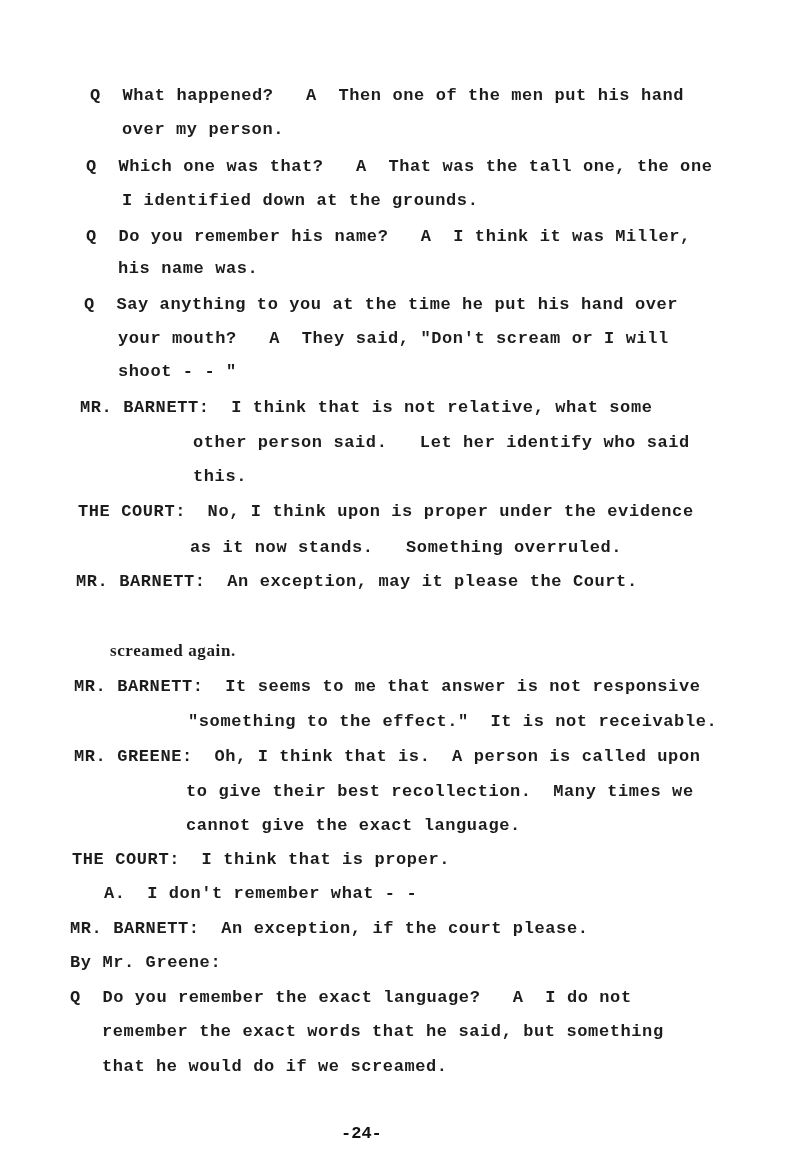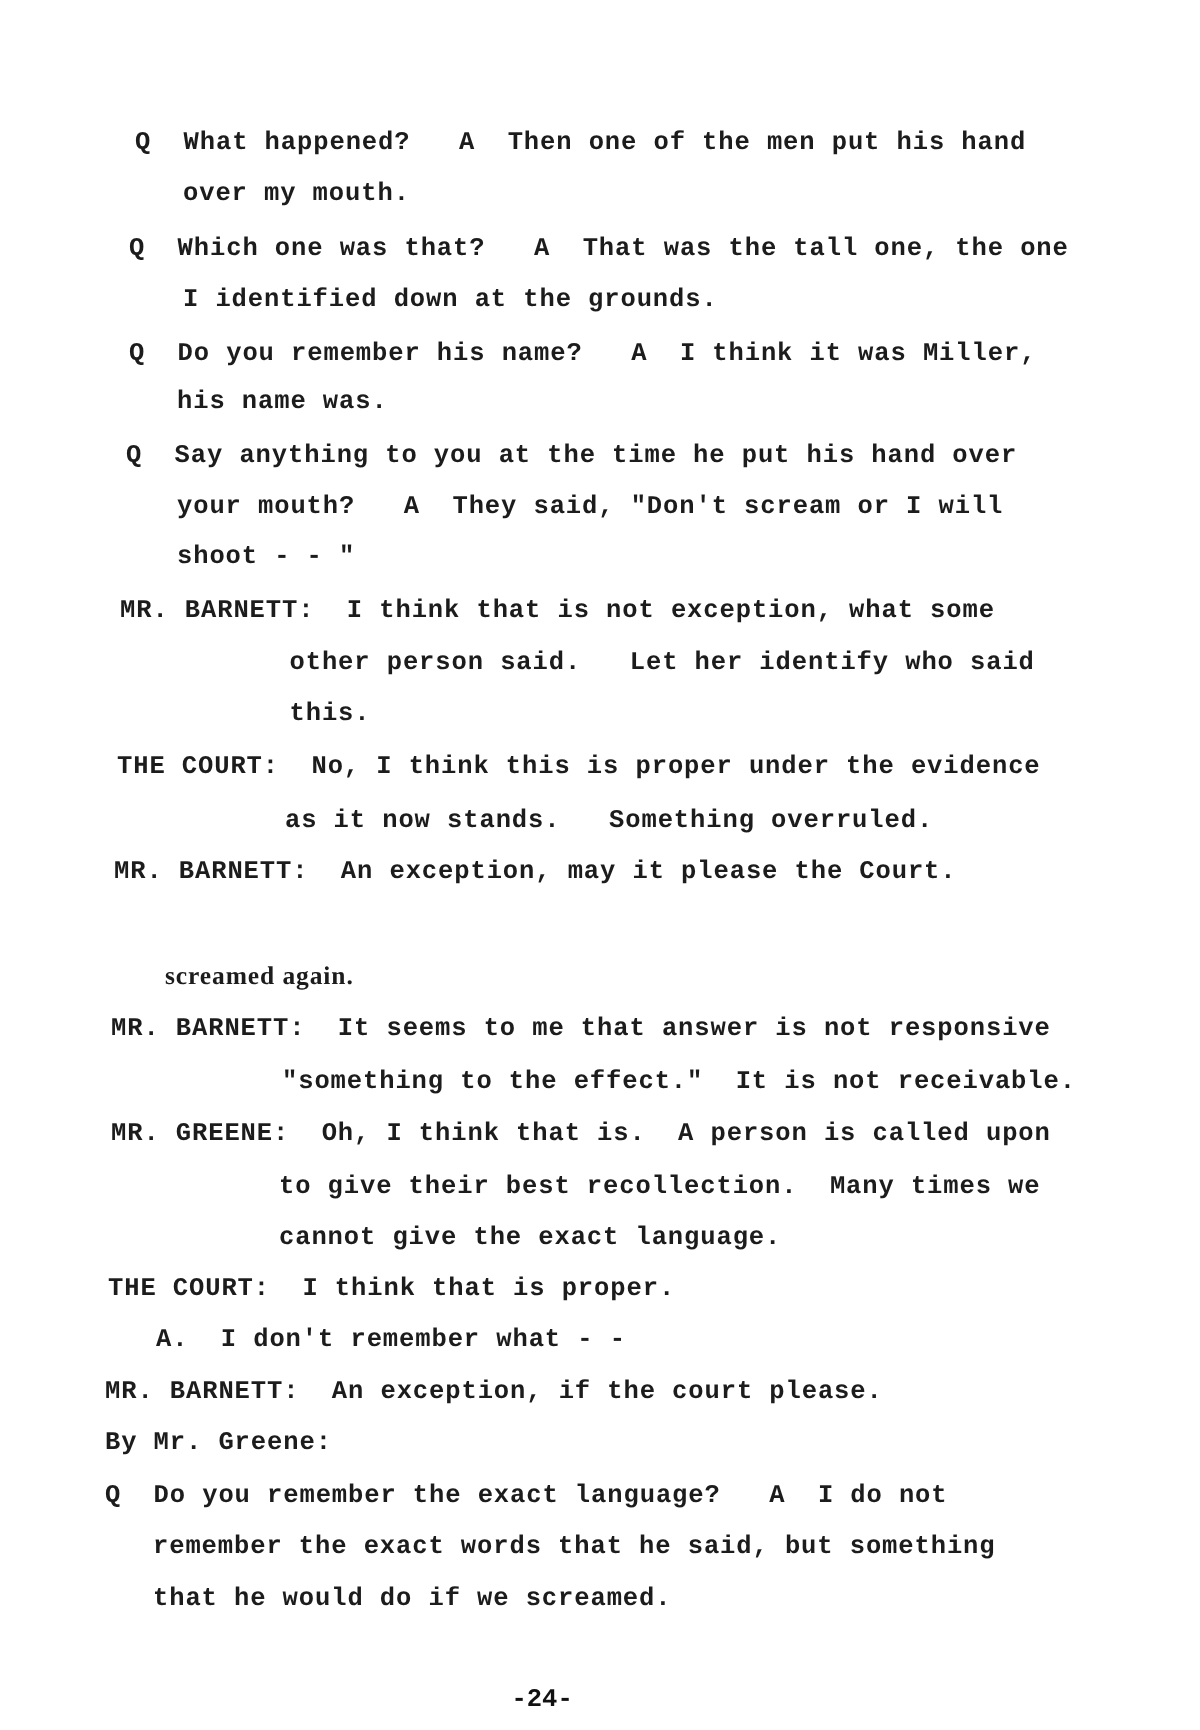--- a/index.html
+++ b/index.html
@@ -35,32 +35,32 @@
       white-space: pre;
       color: #111;
       margin-left: 33px;
     }
   </style>
 </head>
 <body>
 
 <div class="page">
   <div class="line" style="left: 90px; top: 86px;">Q  What happened?   A  Then one of the men put his hand</div>
-  <div class="line" style="left: 122px; top: 120px;">over my mouth.</div>
+  <div class="line" style="left: 122px; top: 120px;">over my person.</div>
   <div class="line" style="left: 86px; top: 157px;">Q  Which one was that?   A  That was the tall one, the one</div>
   <div class="line" style="left: 122px; top: 191px;">I identified down at the grounds.</div>
   <div class="line" style="left: 86px; top: 227px;">Q  Do you remember his name?   A  I think it was Miller,</div>
   <div class="line" style="left: 118px; top: 259px;">his name was.</div>
   <div class="line" style="left: 84px; top: 295px;">Q  Say anything to you at the time he put his hand over</div>
   <div class="line" style="left: 118px; top: 329px;">your mouth?   A  They said, "Don't scream or I will</div>
   <div class="line" style="left: 118px; top: 362px;">shoot - - "</div>
-  <div class="line" style="left: 80px; top: 398px;">MR. BARNETT:  I think that is not exception, what some</div>
+  <div class="line" style="left: 80px; top: 398px;">MR. BARNETT:  I think that is not relative, what some</div>
   <div class="line" style="left: 193px; top: 433px;">other person said.   Let her identify who said</div>
   <div class="line" style="left: 193px; top: 467px;">this.</div>
-  <div class="line" style="left: 78px; top: 502px;">THE COURT:  No, I think this is proper under the evidence</div>
+  <div class="line" style="left: 78px; top: 502px;">THE COURT:  No, I think upon is proper under the evidence</div>
   <div class="line" style="left: 190px; top: 538px;">as it now stands.   Something overruled.</div>
   <div class="line" style="left: 76px; top: 572px;">MR. BARNETT:  An exception, may it please the Court.</div>
   <div class="line" style="left: 110px; top: 641px; font-family: Liberation Serif, serif;">screamed again.</div>
   <div class="line" style="left: 74px; top: 677px;">MR. BARNETT:  It seems to me that answer is not responsive</div>
   <div class="line" style="left: 188px; top: 712px;">"something to the effect."  It is not receivable.</div>
   <div class="line" style="left: 74px; top: 747px;">MR. GREENE:  Oh, I think that is.  A person is called upon</div>
   <div class="line" style="left: 186px; top: 782px;">to give their best recollection.  Many times we</div>
   <div class="line" style="left: 186px; top: 816px; text-align: right;">cannot give the exact language.</div>
   <div class="line" style="left: 72px; top: 850px;">THE COURT:  I think that is proper.</div>
   <div class="line" style="left: 104px; top: 884px;">A.  I don't remember what - -</div>

